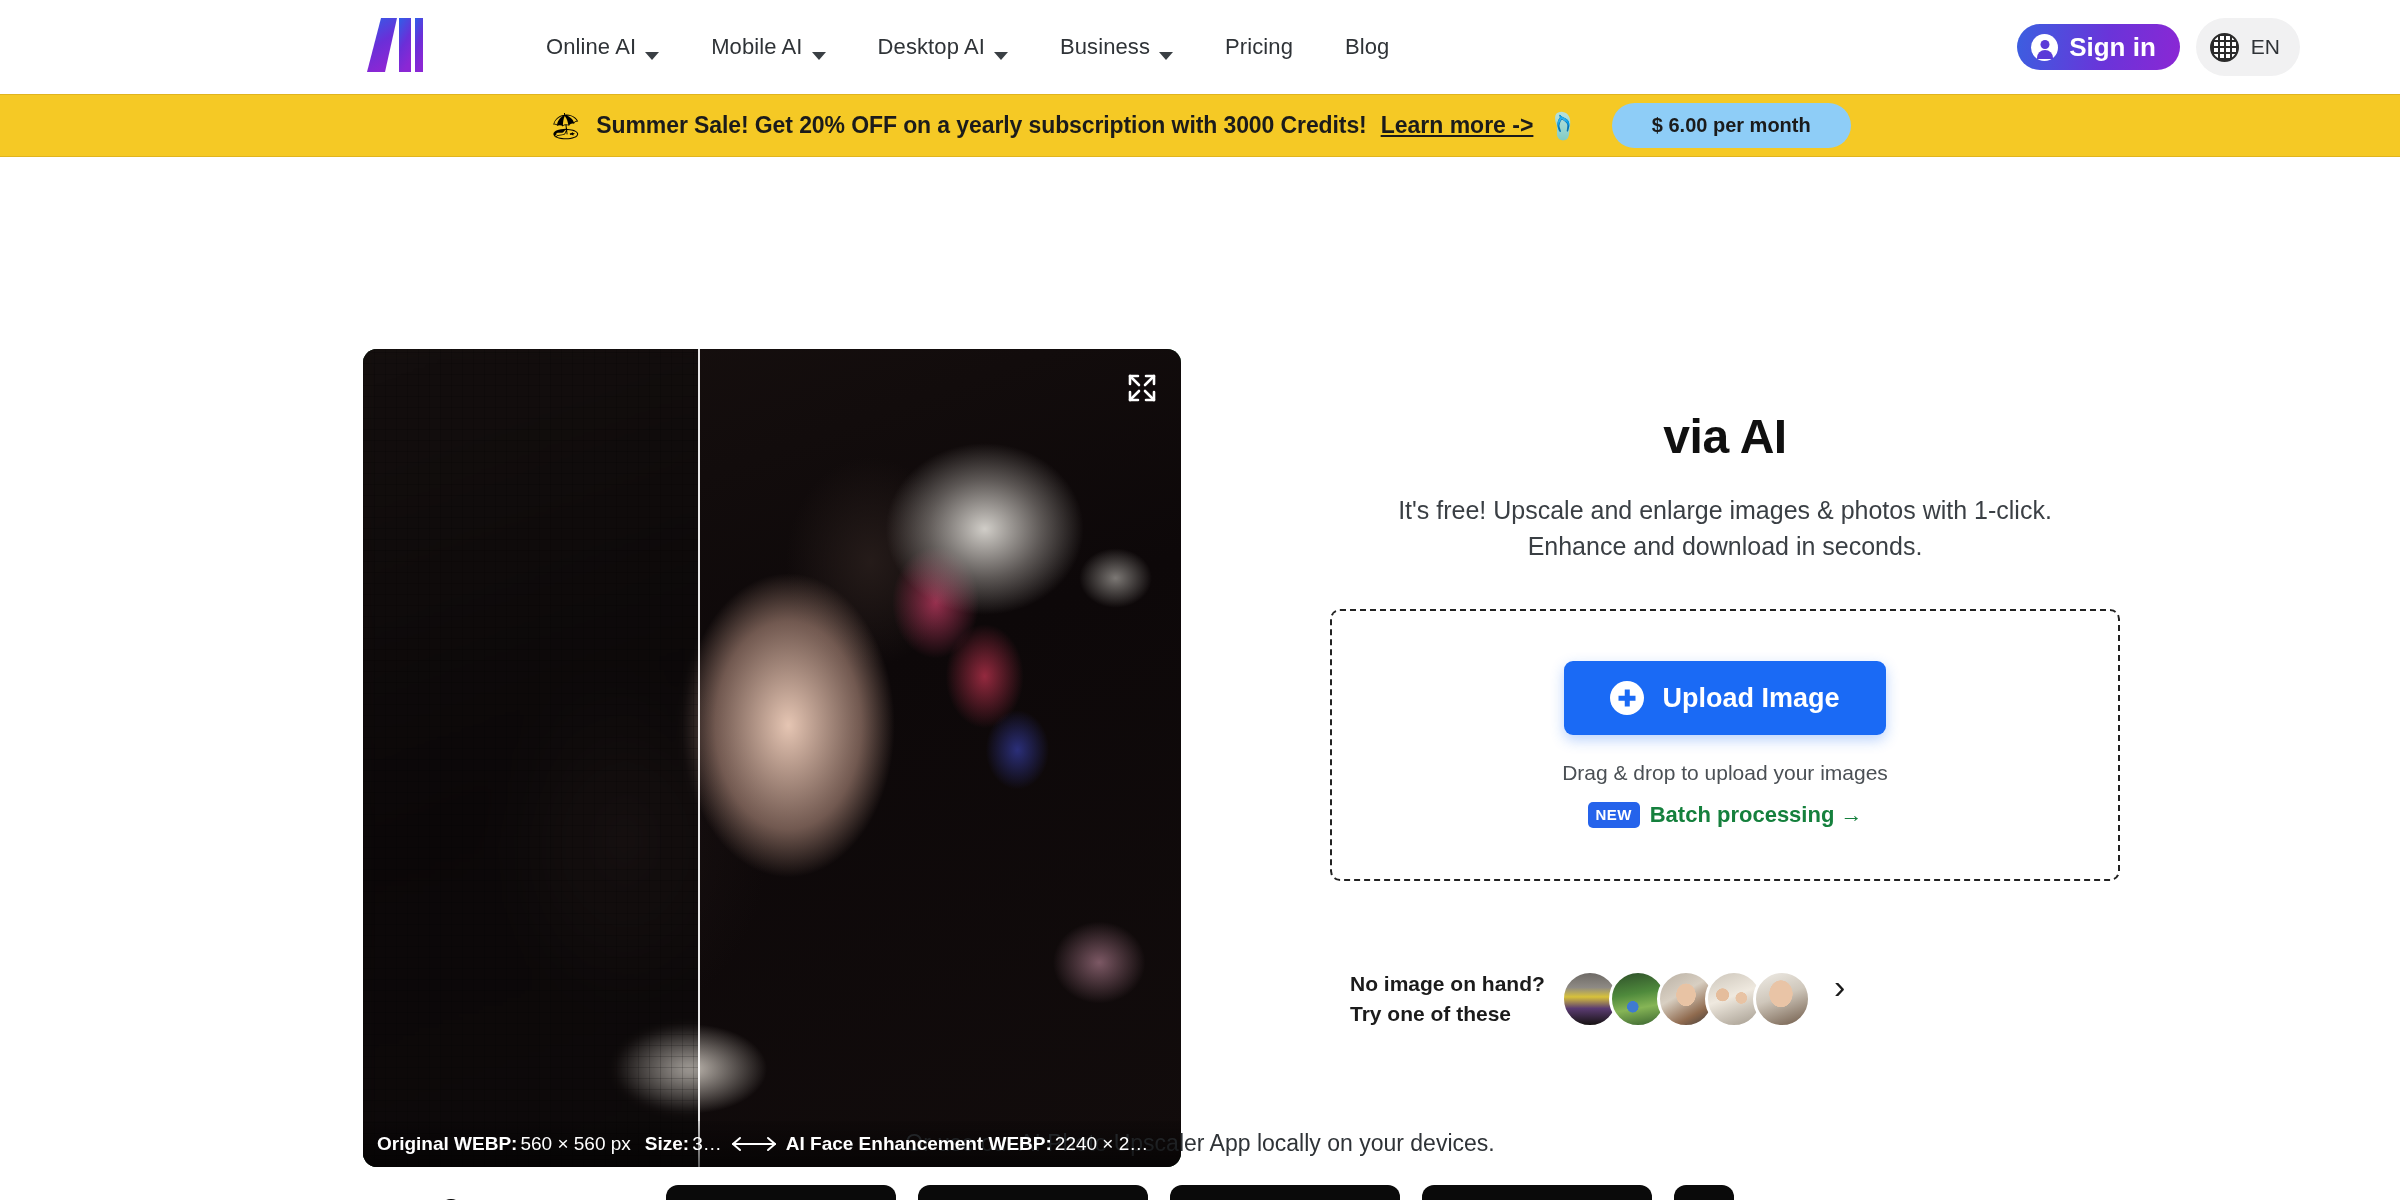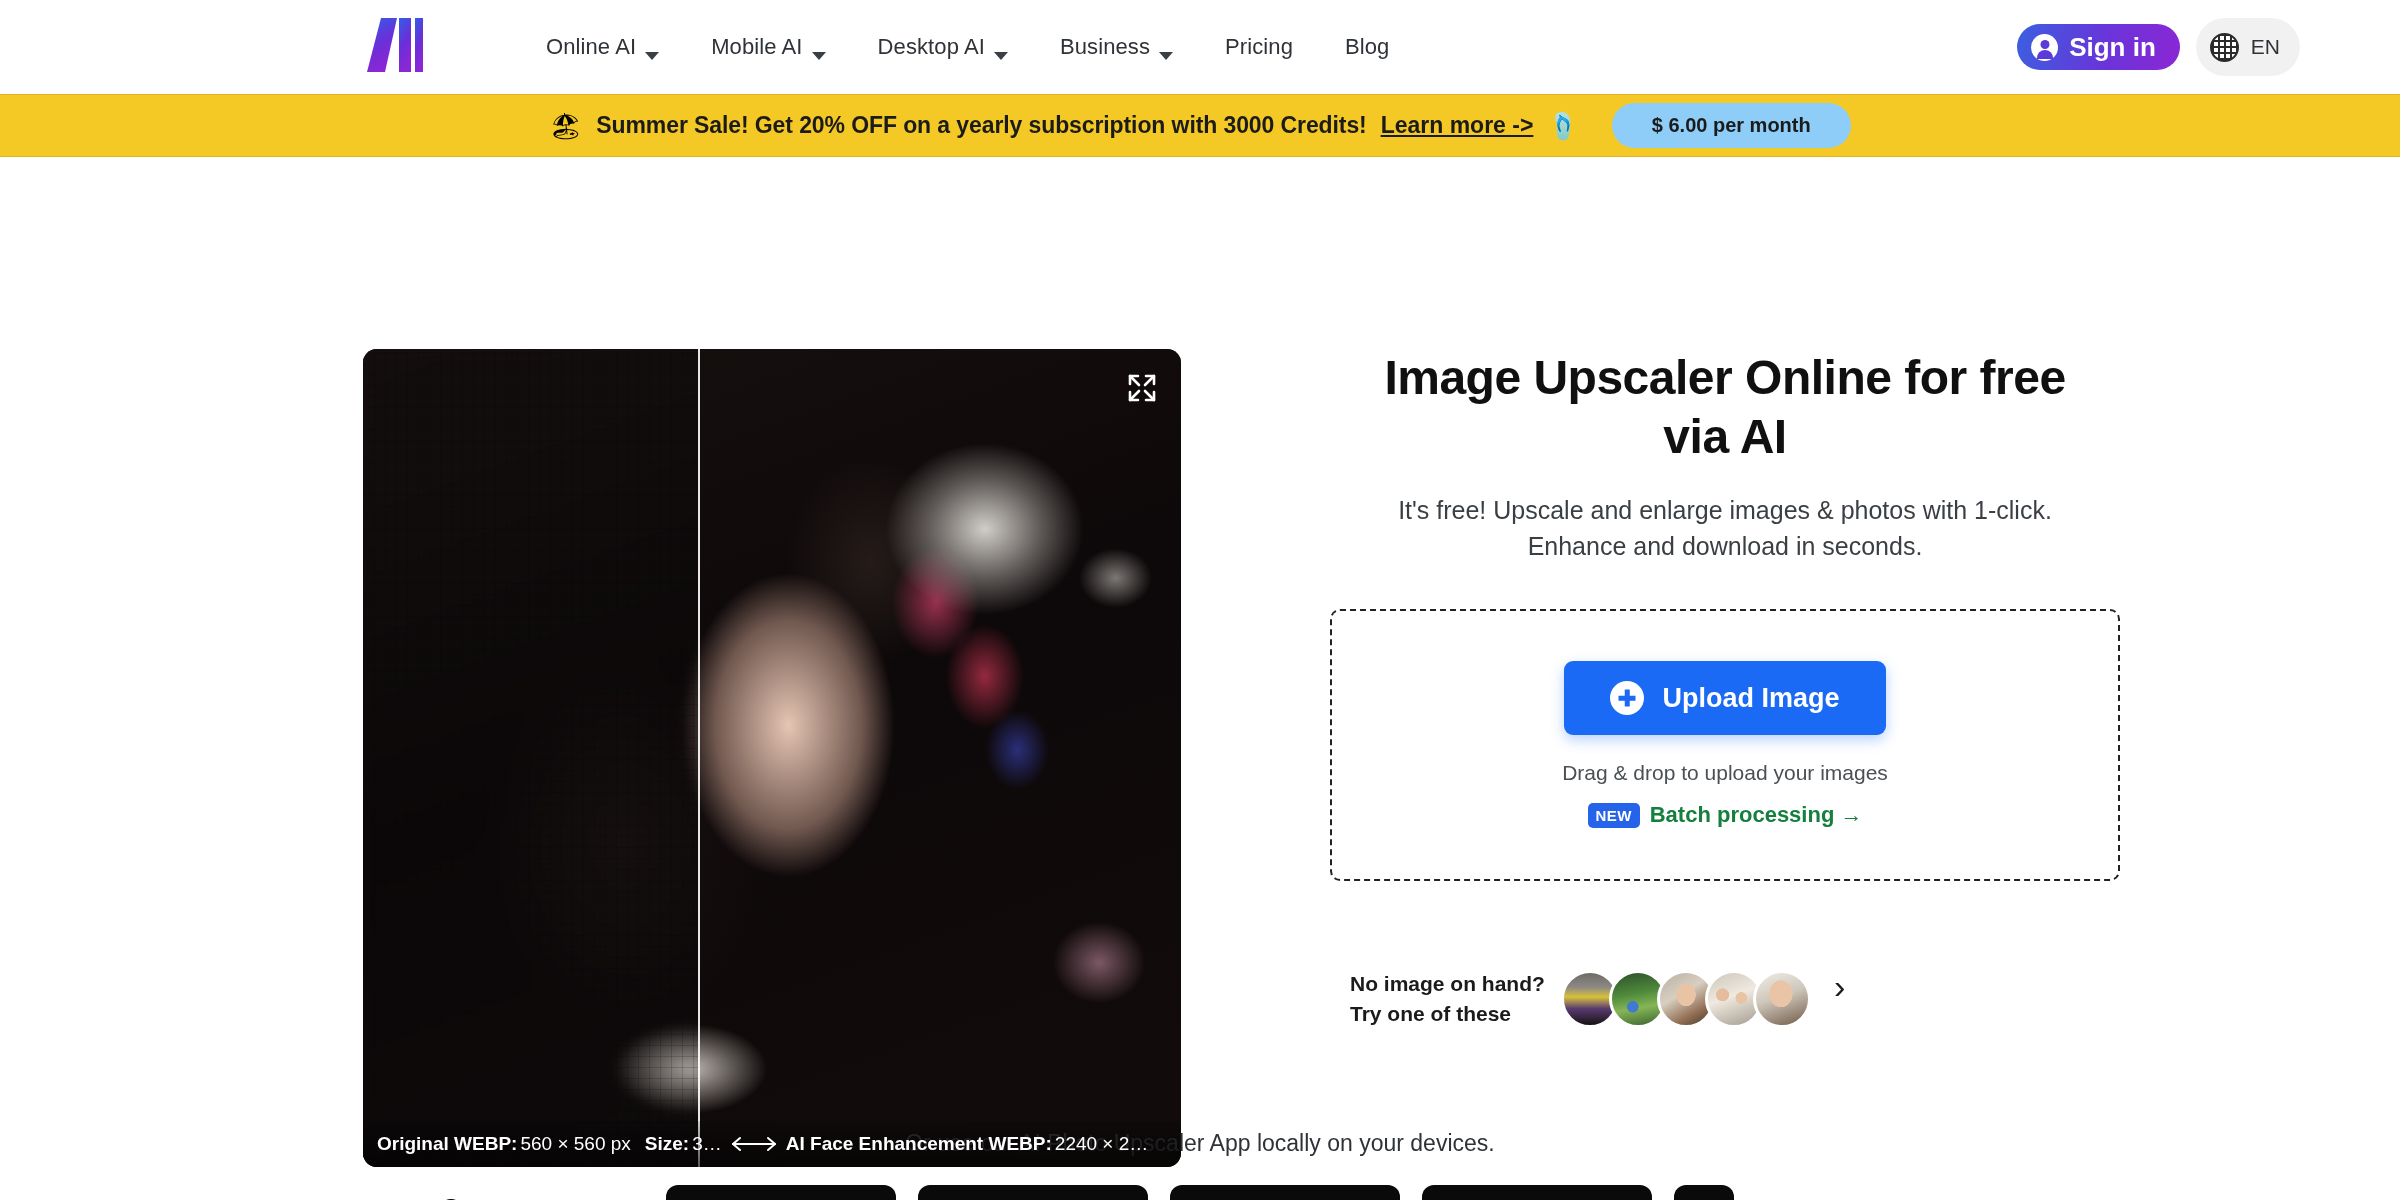--- a/index.html
+++ b/index.html
@@ -264,21 +264,21 @@
     content: ""; position: absolute; background: #1a6af5;
     left: 50%; top: 50%; transform: translate(-50%,-50%);
   }
   .plus-icon::before { width: 17px; height: 4.5px; }
   .plus-icon::after  { width: 4.5px; height: 17px; }
   .dz-hint {
     margin-top: 26px; font-size: 21px; color: #4b5055;
   }
   .batch-row {
     margin-top: 17px;
-    display: flex; align-items: center; gap: 10px;
+    display: flex; gap: 10px;
     cursor: pointer;
   }
   .new-badge {
     background: #2563eb; color: #ffffff;
     font-size: 15px; font-weight: bold;
     padding: 4px 8px; border-radius: 5px;
     letter-spacing: 0.4px;
   }
   .batch-link {
     color: #15803d; font-size: 22px; font-weight: bold;
@@ -450,21 +450,21 @@
       </div>
       <button class="zb-btn">+</button>
       <span class="zoom-label">Zoom</span>
 
       <span class="help-icon">?</span>
     </div>
   </div>
 
   <div class="hero">
     <h1>
-      <span>Image Upscaler Online for free</span><br>
+      <br>
       <span>via AI</span>
     </h1>
     <p class="sub">
       <span>It's free! Upscale and enlarge images &amp; photos with 1-click.</span><br>
       <span>Enhance and download in seconds.</span>
     </p>
 
     <div class="dropzone">
       <button class="upload-btn">
         <span class="plus-icon"></span>

